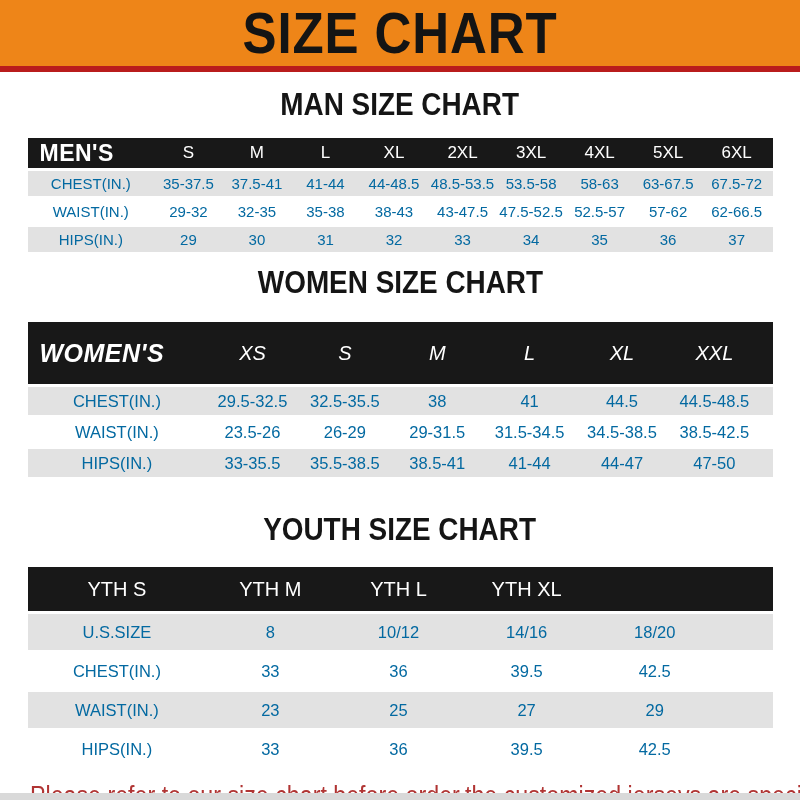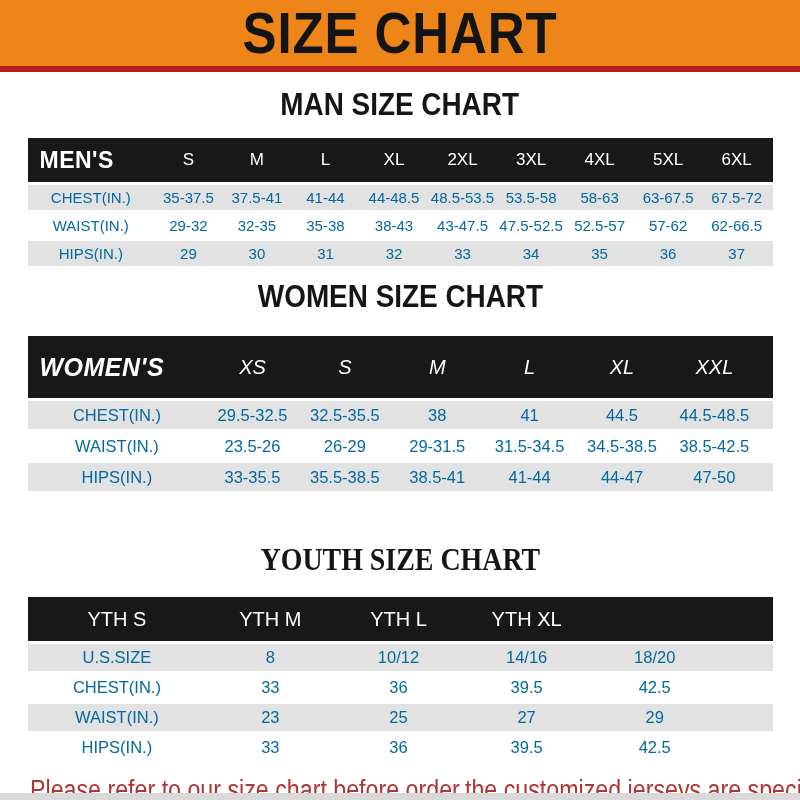--- a/index.html
+++ b/index.html
@@ -41,21 +41,21 @@
     display: inline-block;
     font-size: 31px;
     font-weight: bold;
     color: #151515;
     transform: scaleX(0.9);
     transform-origin: center;
     white-space: nowrap;
   }
   #man-heading   { margin-top: 16px; }
   #women-heading { margin-top: 14px; }
-  #youth-heading { margin-top: 52px; font-family: Liberation Serif, serif; }
+  #youth-heading { margin-top: 36px; }
 
   
   .size-table {
     width: 745px;
     margin: 0 auto;
   }
   #men-table   { margin-top: 14px; }
   #women-table { margin-top: 20px; }
   #youth-table { margin-top: 18px; }
 
@@ -82,38 +82,38 @@
     margin-top: 3px;
     background: #ffffff;
     color: #0369a1;
   }
   .row.shade { background: #e2e2e2; }
   .row-label { text-align: center; white-space: nowrap; }
   .cell      { text-align: center; white-space: nowrap; }
 
   
   .t-men .bar, .t-men .row { grid-template-columns: 17% repeat(9, 9.2%); }
-  .t-men .bar  { height: 44px; }
+  .t-men .bar  { height: 30px; }
   .t-men .bar-label { font-size: 23px; }
   .t-men .bar-col   { font-size: 17px; }
   .t-men .row  { height: 25px; font-size: 15px; }
 
   
   .t-women .bar, .t-women .row { grid-template-columns: 24% repeat(6, 12.4%); }
   .t-women .bar { height: 62px; font-style: italic; }
   .t-women .bar-label { font-size: 25px; }
   .t-women .bar-col   { font-size: 20px; }
   .t-women .row { height: 28px; font-size: 16.5px; }
 
   
   .t-youth .bar, .t-youth .row { grid-template-columns: 24% repeat(4, 17.2%); }
   .t-youth .bar { height: 44px; }
   .t-youth .bar-label { font-size: 26px; letter-spacing: 1.5px; }
   .t-youth .bar-col   { font-size: 20px; }
-  .t-youth .row { height: 27px; font-size: 16.5px; }
+  .t-youth .row { height: 36px; font-size: 16.5px; }
 
   
   .footer-note {
     margin: 14px 0 0 30px;
     color: var(--footer-color, #b03433);
   }
   .footer-line {
     display: block;
     font-size: 27px;
     line-height: 31px;

